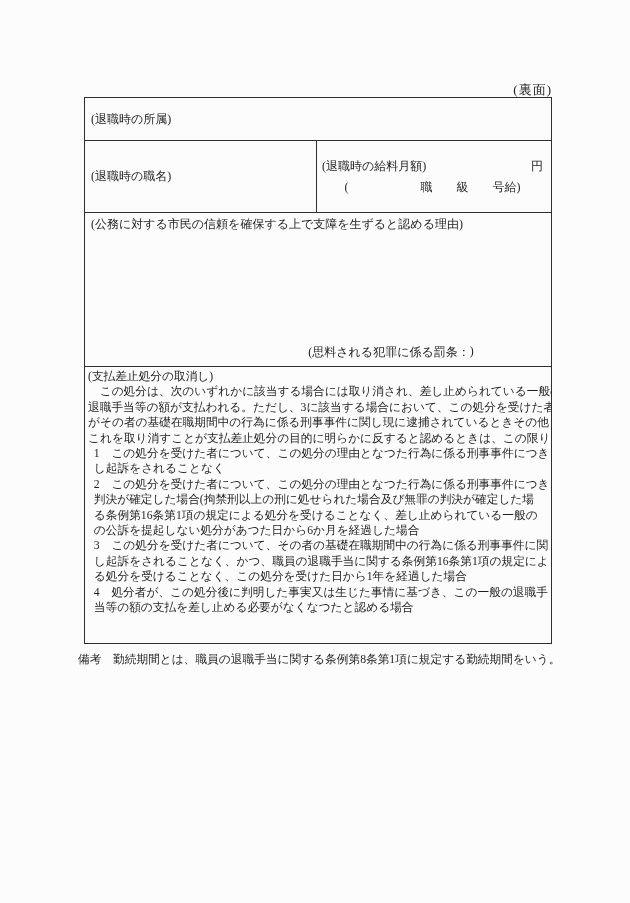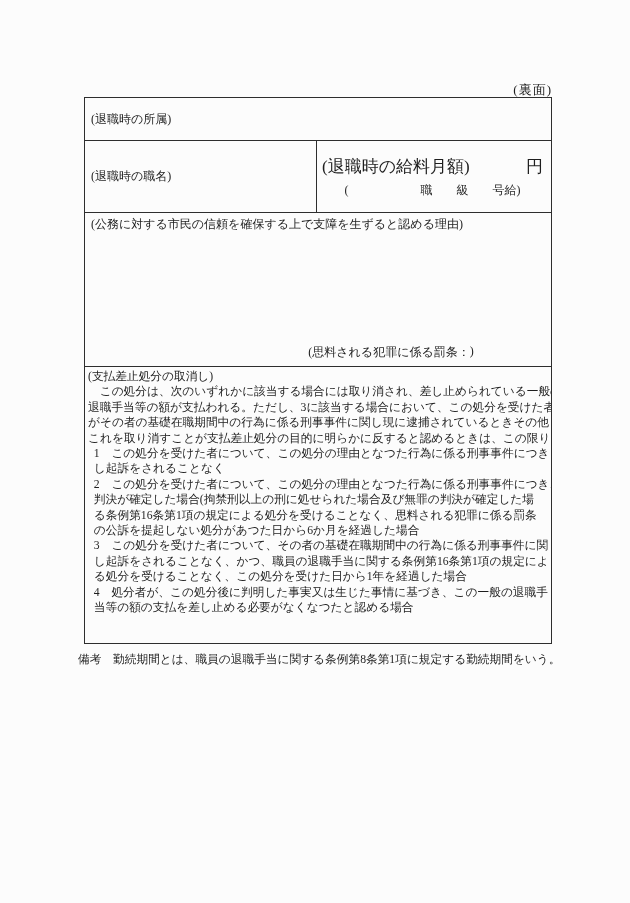--- a/index.html
+++ b/index.html
@@ -62,21 +62,21 @@
     display: flex;
     flex-direction: column;
     justify-content: center;
     padding: 0 8px 0 5px;
     box-sizing: border-box;
   }
   .salary-line1 {
     display: flex;
     justify-content: space-between;
     align-items: baseline;
-    font-size: 17px;
+    font-size: 12px;
     white-space: pre;
   }
   .salary-line2 {
     text-align: center;
     font-size: 12px;
     white-space: pre;
     margin-top: 4px;
   }
   .row-reason {
     height: 154px;
@@ -158,21 +158,21 @@
   <div class="row row-cancellation">
   <div class="text-line">(支払差止処分の取消し)</div>
       <div class="text-line">　この処分は、次のいずれかに該当する場合には取り消され、差し止められている一般の</div>
       <div class="text-line">退職手当等の額が支払われる。ただし、3に該当する場合において、この処分を受けた者</div>
       <div class="text-line">がその者の基礎在職期間中の行為に係る刑事事件に関し現に逮捕されているときその他</div>
       <div class="text-line">これを取り消すことが支払差止処分の目的に明らかに反すると認めるときは、この限りで</div>
       <div class="text-line">  1　この処分を受けた者について、この処分の理由となつた行為に係る刑事事件につき</div>
       <div class="text-line">  し起訴をされることなく</div>
       <div class="text-line">  2　この処分を受けた者について、この処分の理由となつた行為に係る刑事事件につき、</div>
       <div class="text-line">  判決が確定した場合(拘禁刑以上の刑に処せられた場合及び無罪の判決が確定した場</div>
-      <div class="text-line">  る条例第16条第1項の規定による処分を受けることなく、思料される犯罪に係る罰条</div>
+      <div class="text-line">  る条例第16条第1項の規定による処分を受けることなく、差し止められている一般の</div>
       <div class="text-line">  の公訴を提起しない処分があつた日から6か月を経過した場合</div>
       <div class="text-line">  3　この処分を受けた者について、その者の基礎在職期間中の行為に係る刑事事件に関</div>
       <div class="text-line">  し起訴をされることなく、かつ、職員の退職手当に関する条例第16条第1項の規定によ</div>
       <div class="text-line">  る処分を受けることなく、この処分を受けた日から1年を経過した場合</div>
       <div class="text-line">  4　処分者が、この処分後に判明した事実又は生じた事情に基づき、この一般の退職手</div>
       <div class="text-line">  当等の額の支払を差し止める必要がなくなつたと認める場合</div>
     </div>
 
 </div>
 

